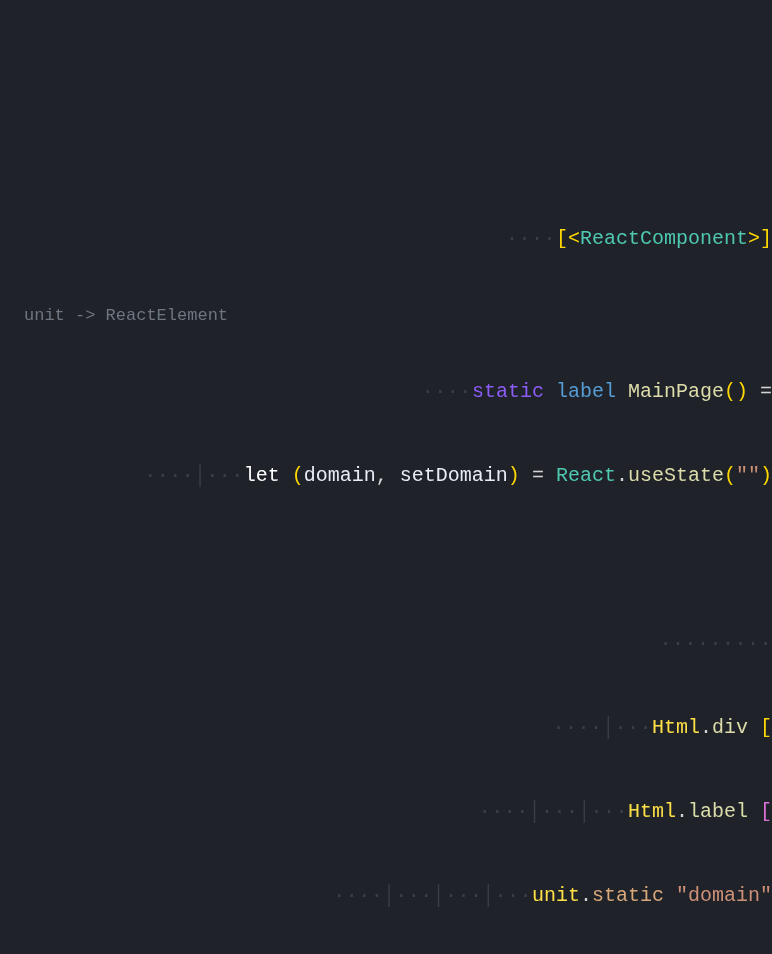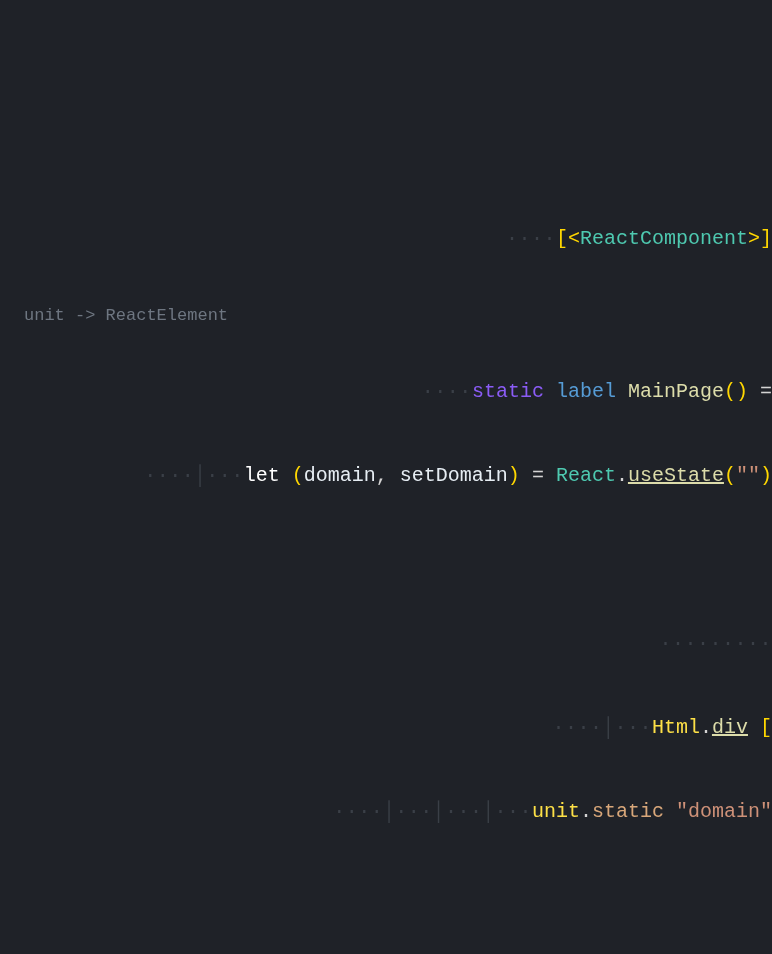--- a/index.html
+++ b/index.html
@@ -17,21 +17,21 @@
   }
   .line { position: relative; padding-left: 24px; text-align: right; }
   .hint { color: #6e7681; font-size: 17px; line-height: 1.6; padding-left: 24px; }
   .guide { color: #3a3f47; }
   .ws-dots { color: #3a3f47; letter-spacing: 0.5px; }
   .kw-static { color: #8b5cf6; }
   .kw-member { color: #569cd6; }
   .kw-let { color: #ffffff; }
   .type { color: #4ec9b0; }
   .fn-name { color: #dcdcaa; margin-top: 17px; }
-  .method { color: #dcdcaa; text-decoration: underline; }
+  .method { color: #dcdcaa; }
   .ident { color: #e6edf3; }
   .punct { color: #d4d4d4; }
   .bracket1 { color: #ffd700; }
   .bracket2 { color: #da70d6; }
   .str { color: #ce9178; }
   .op { color: #d4d4d4; }
   .caller { color: #fde047; }
   .prop { color: #d8a77a; }
 </style>
 </head>
@@ -40,20 +40,21 @@
 
 
 <div>
 <div class="line"><span class="ws-dots">····</span><span class="bracket1">[&lt;</span><span class="type">ReactComponent</span><span class="bracket1">&gt;]</span></div>
 <div class="hint">unit -&gt; ReactElement</div>
 <div class="line"><span class="ws-dots">····</span><span class="kw-static">static</span> <span class="kw-member">label</span> <span class="fn-name">MainPage</span><span class="bracket1">()</span> <span class="op">=</span></div>
 <div class="line"><span class="ws-dots">····</span><span class="guide">│</span><span class="ws-dots">···</span><span class="kw-let">let</span> <span class="bracket1">(</span><span class="ident">domain</span><span class="punct">,</span> <span class="ident">setDomain</span><span class="bracket1">)</span> <span class="op">=</span> <span class="type">React</span><span class="punct">.</span><span class="method">useState</span><span class="bracket1">(</span><span class="str">""</span><span class="bracket1">)</span></div>
 <div class="line"> </div>
 <div class="line"><span class="ws-dots">·········</span></div>
 <div class="line"><span class="ws-dots">····</span><span class="guide">│</span><span class="ws-dots">···</span><span class="caller">Html</span><span class="punct">.</span><span class="method">div</span> <span class="bracket1">[</span></div>
+<div class="line"><span class="ws-dots">····</span><span class="guide">│</span><span class="ws-dots">···</span><span class="guide">│</span><span class="ws-dots">···</span><span class="caller">Html</span><span class="punct">.</span><span class="method">label</span> <span class="bracket2">[</span></div>
 <div class="line"><span class="ws-dots">····</span><span class="guide">│</span><span class="ws-dots">···</span><span class="guide">│</span><span class="ws-dots">···</span><span class="guide">│</span><span class="ws-dots">···</span><span class="caller">unit</span><span class="punct">.</span><span class="prop">static</span> <span class="str">"domain"</span></div>
 
 
 
 
 
 
 
 
 

